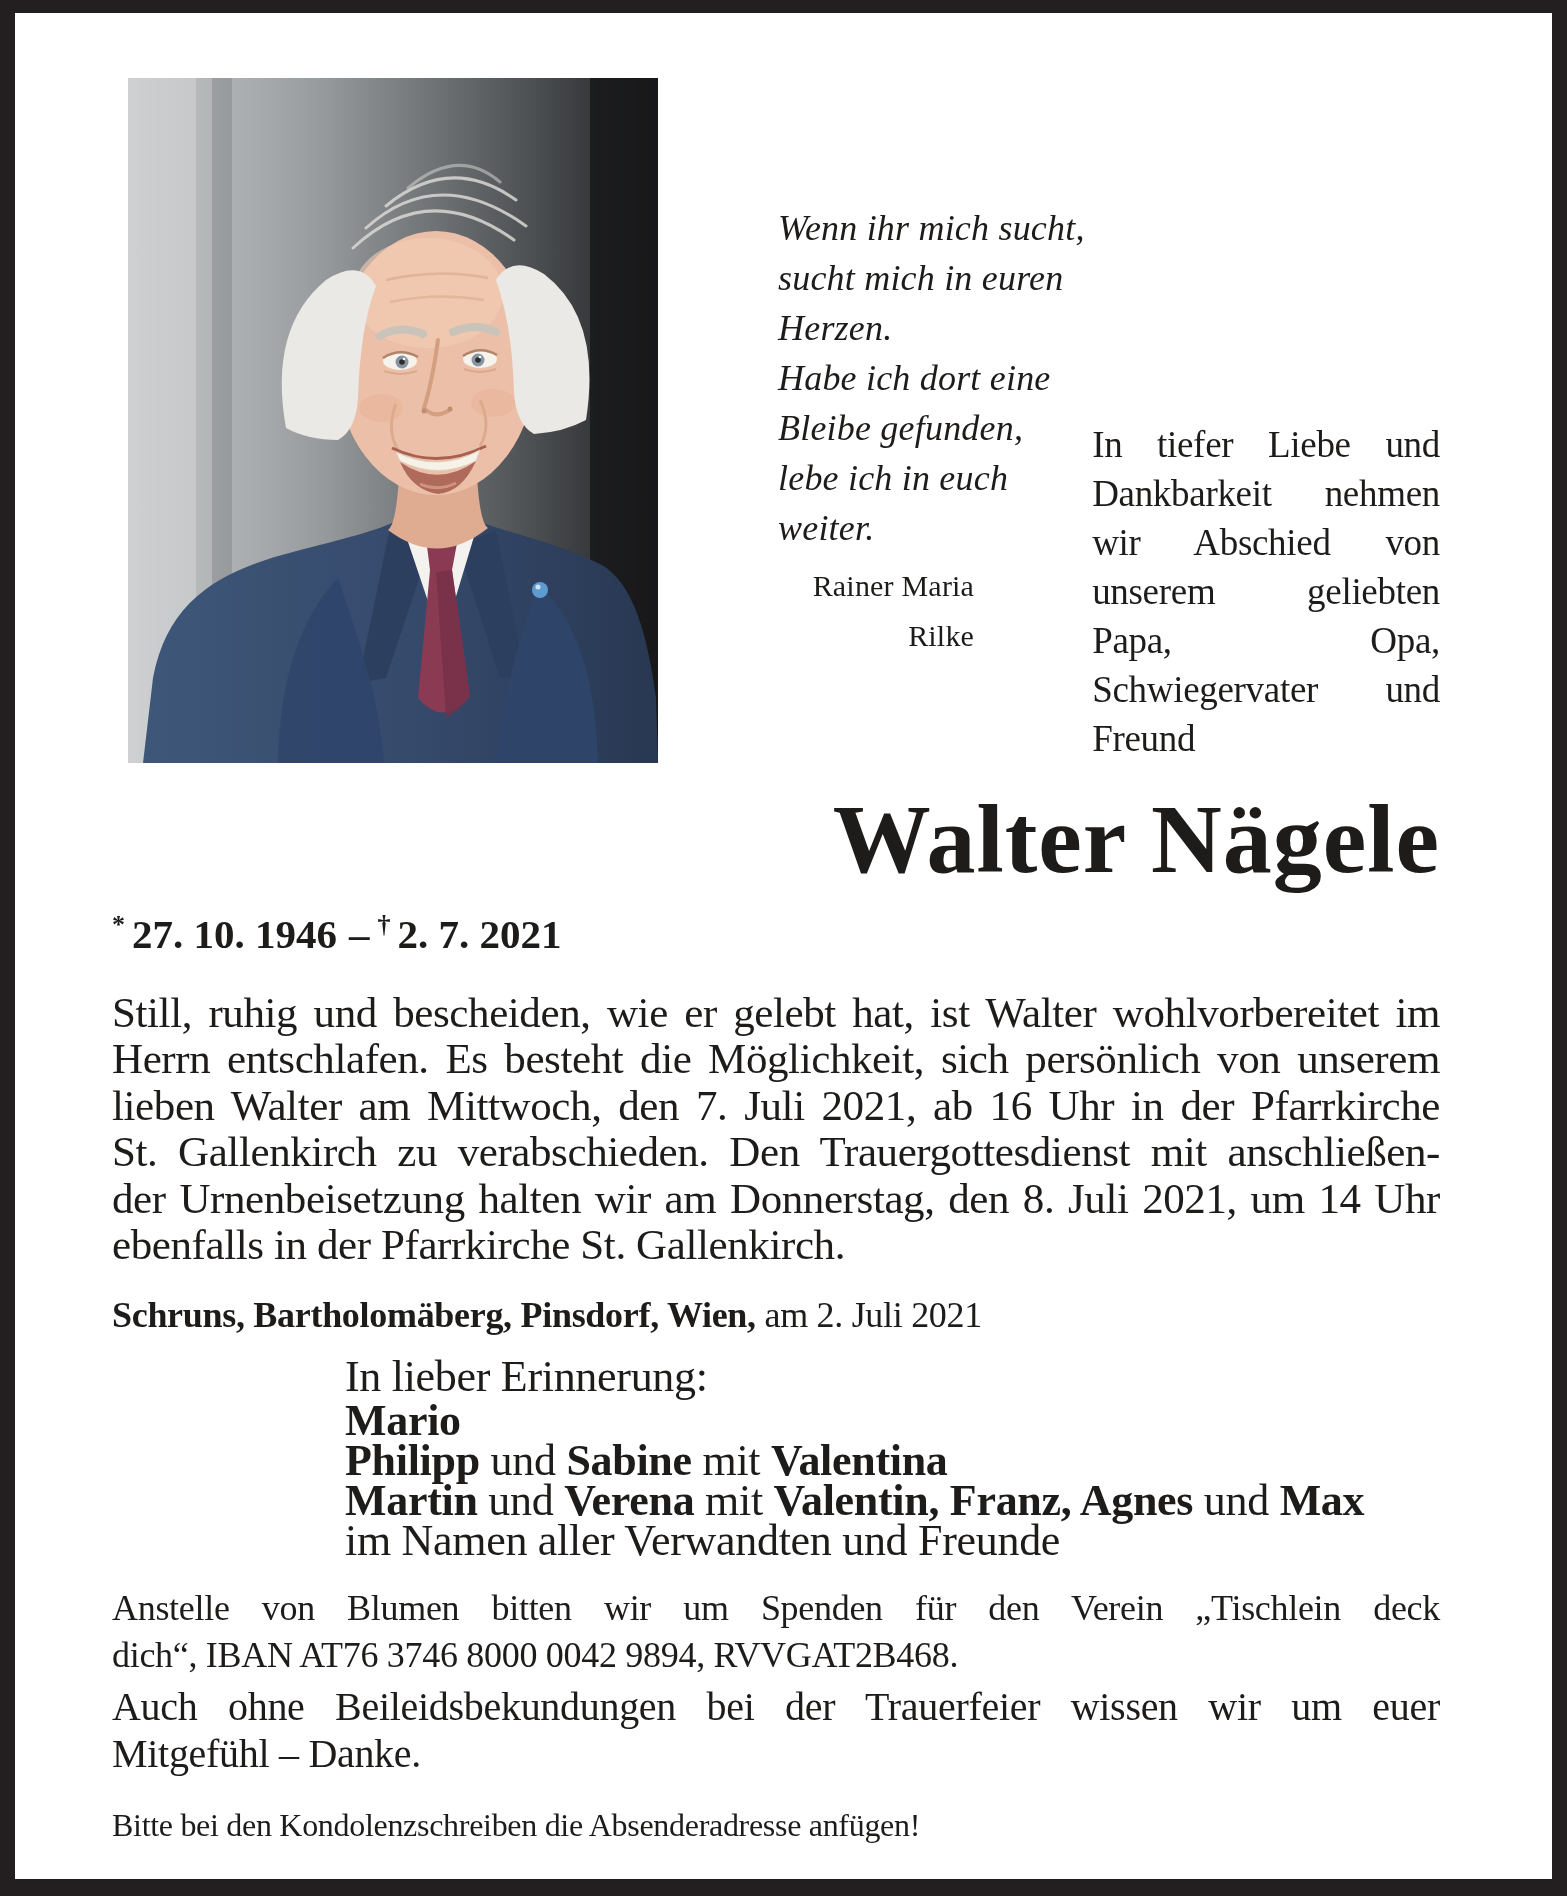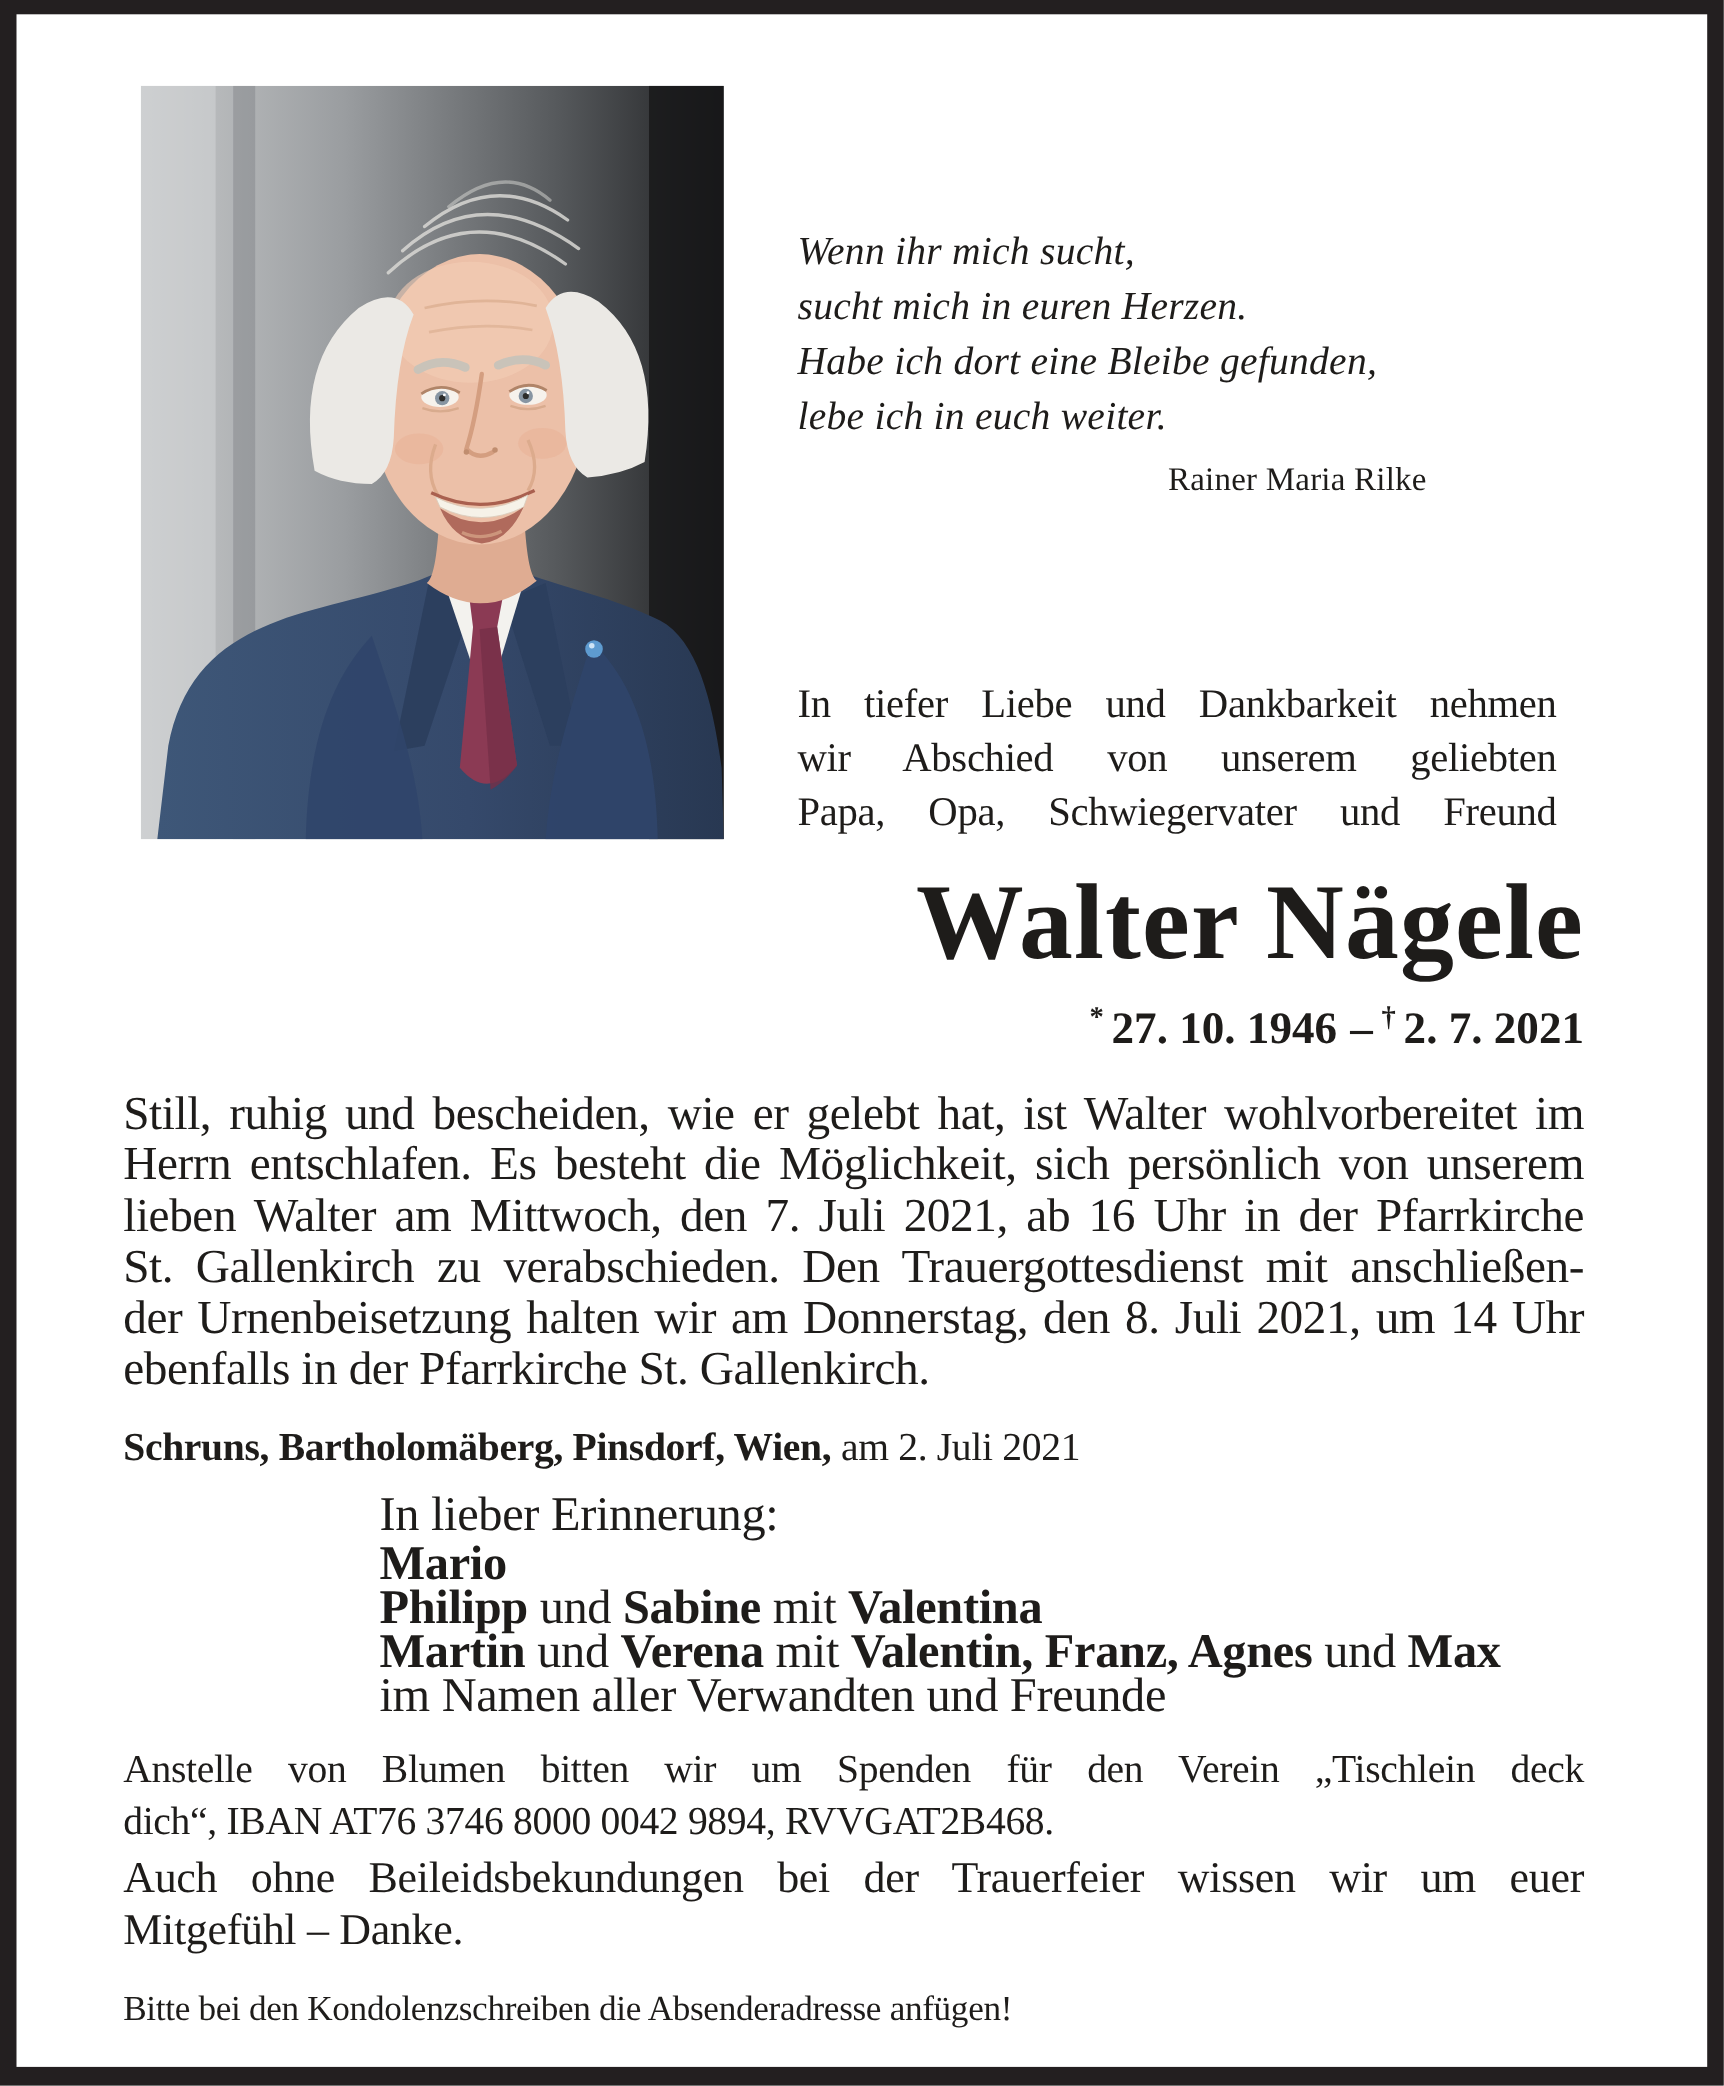--- a/index.html
+++ b/index.html
@@ -27,22 +27,22 @@
     align-items:flex-start;
   }
   .photo-wrap{
     flex:0 0 530px;
     width:530px;height:685px;
     margin:65px 0 0 16px;
   }
   .photo-wrap svg{display:block;width:530px;height:685px;}
   .right-col{
     display:flex;
-    flex-direction:column;
-    margin-left:67px;
+    flex-direction:row;
+    margin-left:120px;
     width:690px;
     height:750px;
     font-family:Liberation Serif, serif;
   }
   .quote{
     margin-top:190px;
     font-style:italic;
     font-size:36px;
     line-height:50px;
     letter-spacing:0.2px;
@@ -67,21 +67,21 @@
   .deceased-name{
     margin:24px 0 0 0;
     font-size:98px;
     font-weight:700;
     text-align:right;
     letter-spacing:1px;
     line-height:1.08;
   }
   .life-dates{
     margin-top:6px;
-    text-align:right;
+    text-align:left;
     font-size:41px;
     font-weight:bold;
     line-height:52px;
   }
   .life-dates .sym{
     font-size:26px;
     vertical-align:15px;
     margin-right:7px;
   }
   .life-dates .dash{margin:0 8px 0 12px;}

